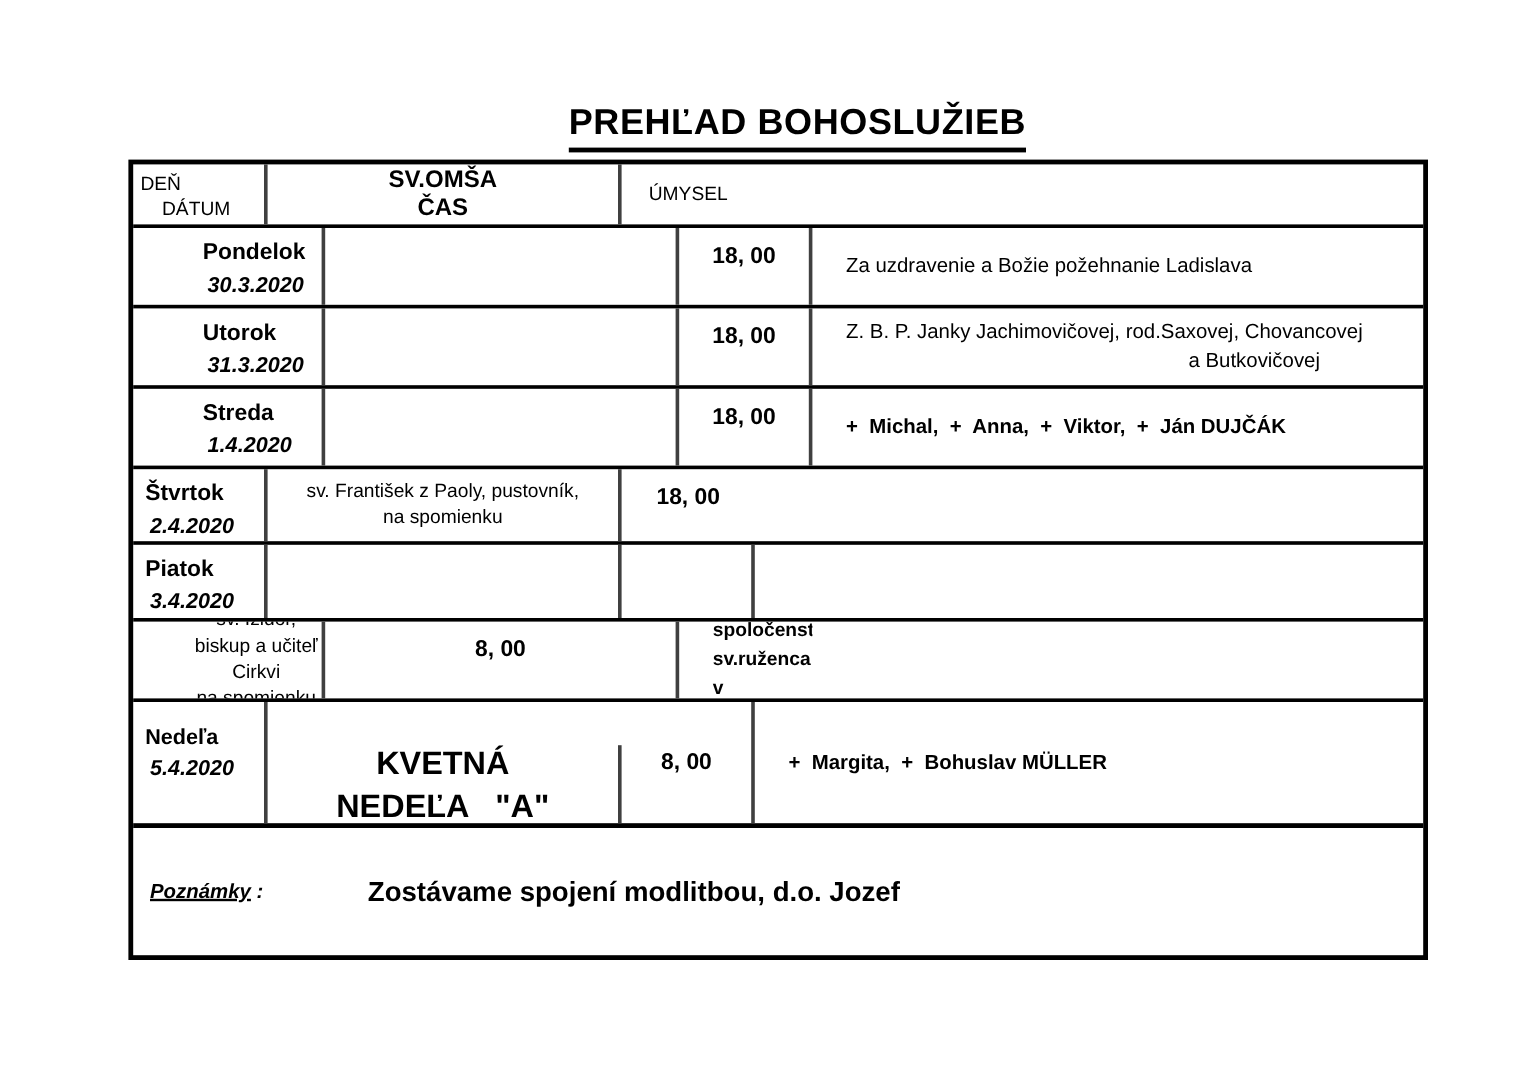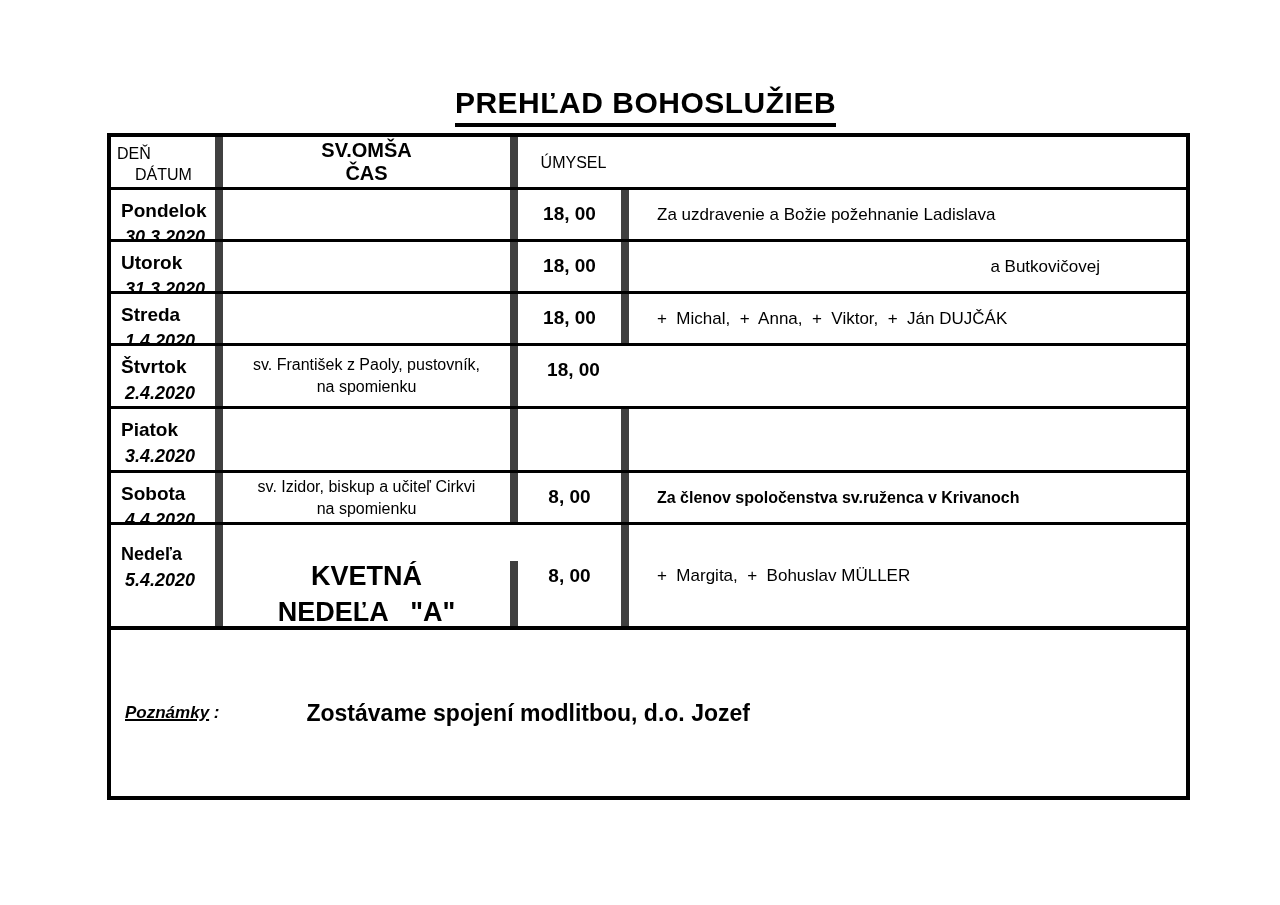--- a/index.html
+++ b/index.html
@@ -2,42 +2,42 @@
 <html><head>
 <meta charset="utf-8">
 <style>
   html,body{margin:0;padding:0;}
   body{
     width:1280px;height:905px;background:#ffffff;position:relative;
     font-family:"Liberation Sans", sans-serif;color:#000;
     -webkit-font-smoothing:antialiased;
   }
   .page-title{
-    position:absolute;left:104px;top:86px;width:1083px;
+    position:absolute;left:123px;top:86px;width:1083px;
     text-align:center;
   }
   .page-title span{
     display:inline-block;font-size:30px;font-weight:bold;letter-spacing:.5px;
     border-bottom:4px solid #000;padding-bottom:3px;
   }
   .tbl{
     position:absolute;left:107px;top:133px;width:1083px;height:667px;
     border:4px solid #000;box-sizing:border-box;
     display:flex;flex-direction:column;background:#fff;
   }
   .row{
     display:grid;grid-template-columns:112px 295px 111px 1fr;
     border-bottom:3px solid #000;box-sizing:border-box;flex:0 0 auto;
   }
   .row-header{height:53px;}
-  .row-std{height:52px;}
+  .row-std{height:67px;padding-left:48px;}
   .row-thu{height:63px;}
   .row-fri{height:64px;}
   .row-sun{height:105px;border-bottom-width:4px;}
-  .cell{border-right:8px solid #404040;box-sizing:border-box;overflow:hidden;}
+  .cell{border-right:3px solid #404040;box-sizing:border-box;overflow:hidden;}
   .cell:last-child{border-right:none;}
   
   .h-day{font-size:16px;padding-top:6px;line-height:21px;}
   .h-day .l1{display:block;padding-left:6px;}
   .h-day .l2{display:block;padding-left:24px;}
   .h-center{display:flex;flex-direction:column;align-items:center;justify-content:center;
     font-size:16px;line-height:21px;text-align:center;}
   .h-mass{font-weight:bold;font-size:20px;line-height:23px;}
   
   .d-cell{padding-top:8px;line-height:26px;}
@@ -49,21 +49,21 @@
   .m-cell{display:flex;flex-direction:column;align-items:center;justify-content:center;
     text-align:center;font-size:16px;line-height:22px;white-space:pre-wrap;}
   .m-kvetna{font-size:27px;font-weight:bold;line-height:36px;margin-top:36px;}
   
   .t-cell{display:flex;align-items:flex-start;justify-content:center;
     font-weight:bold;font-size:19px;padding-top:13px;}
   .row-sun .t-cell{align-items:center;padding-top:0;}
   
   .u-cell{display:flex;flex-direction:column;justify-content:center;
     padding-left:28px;padding-right:8px;font-size:17px;line-height:24px;white-space:pre-wrap;}
-  .u-bold{font-weight:normal;}
+  .u-bold{font-weight:bold;}
   .u-big{font-weight:bold;font-size:16px;}
   .u-line2-right{text-align:right;padding-right:78px;}
   
   .row-notes{flex:1 1 auto;display:flex;align-items:center;border-bottom:none;gap:27px;}
   .notes-label{margin-left:14px;font-size:17px;font-weight:bold;font-style:italic;}
   .notes-label .lbl{text-decoration:underline;text-decoration-thickness:2px;}
   .notes-text{margin-left:60px;font-size:23px;font-weight:bold;}
 </style>
 </head>
 <body>
@@ -111,20 +111,21 @@
       <span class="date">31.3.2020</span>
     </div>
     <div class="cell m-cell">
       <span></span>
       <span></span>
     </div>
     <div class="cell t-cell">
       <span>18, 00</span>
     </div>
     <div class="cell u-cell">
+      <span>Z. B. P. Janky Jachimovičovej, rod.Saxovej, Chovancovej</span>
       <span class="u-line2-right">a Butkovičovej</span>
     </div>
   </div>
 
   <div class="row row-std">
     <div class="cell d-cell">
       <span class="day">Streda</span>
       <span class="date">1.4.2020</span>
     </div>
     <div class="cell m-cell">
@@ -164,24 +165,20 @@
     </div>
     <div class="cell t-cell">
       <span></span>
     </div>
     <div class="cell u-cell">
       <span></span>
     </div>
   </div>
 
   <div class="row row-std">
-    <div class="cell d-cell">
-      <span class="day">Sobota</span>
-      <span class="date">4.4.2020</span>
-    </div>
     <div class="cell m-cell">
       <span>sv. Izidor, biskup a učiteľ Cirkvi</span>
       <span>na spomienku</span>
     </div>
     <div class="cell t-cell">
       <span>8, 00</span>
     </div>
     <div class="cell u-cell u-big">
       <span>Za členov spoločenstva sv.ruženca v Krivanoch</span>
     </div>

